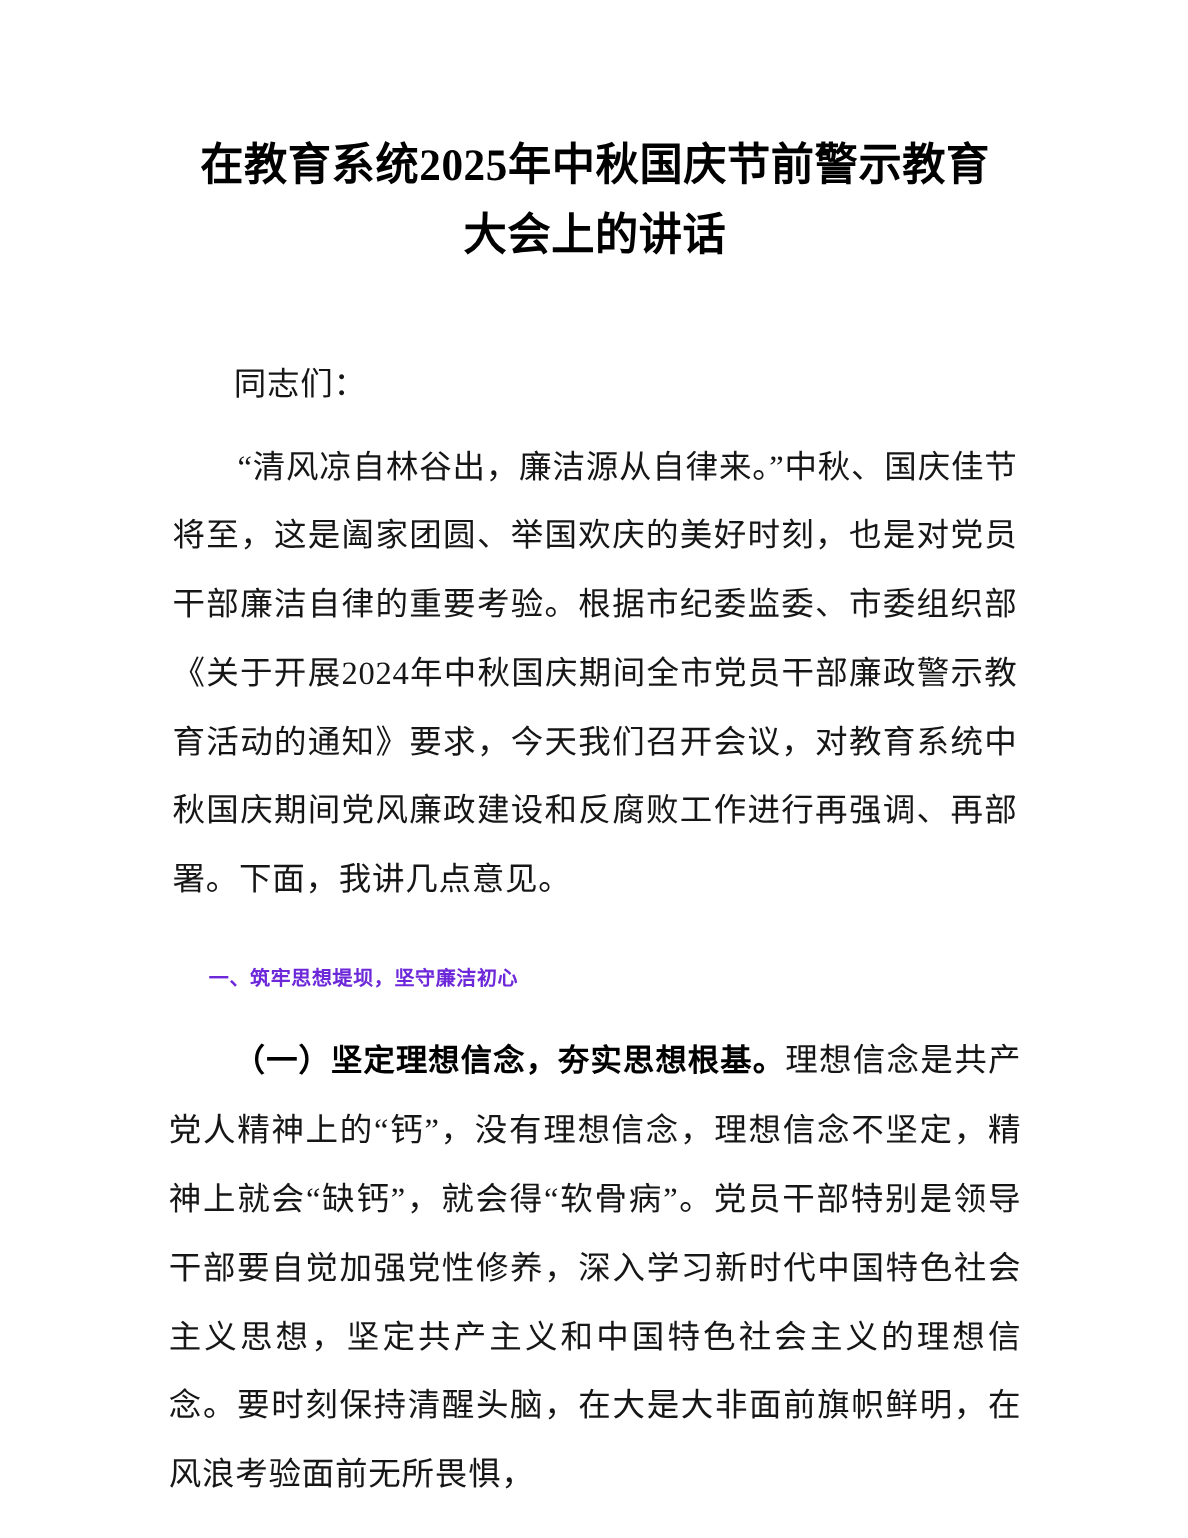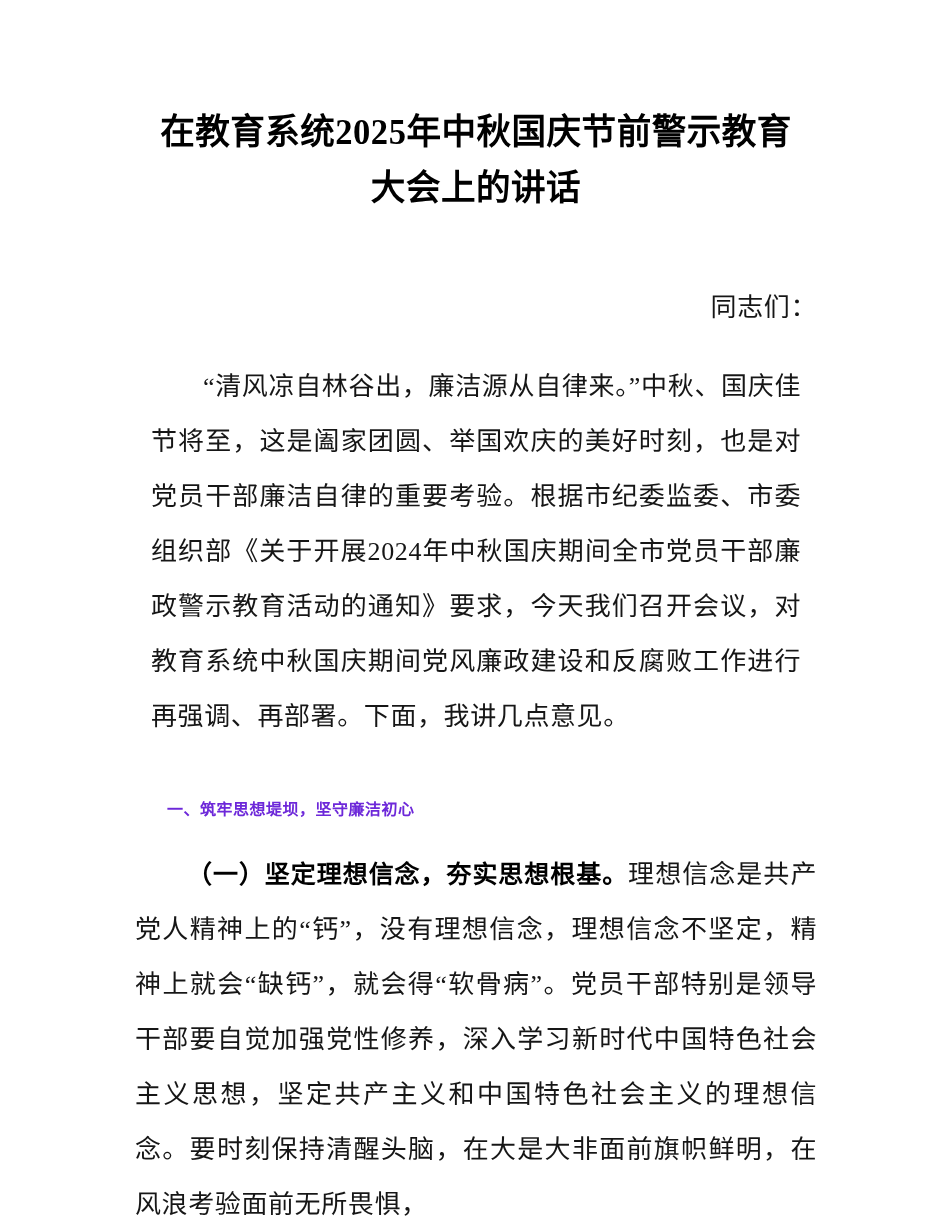--- a/index.html
+++ b/index.html
@@ -36,21 +36,21 @@
     line-height: 56px;
     letter-spacing: 0.5px;
     color: #000000;
     transform: scaleX(0.96);
     transform-origin: center top;
     white-space: normal;
   }
 
   
   .para {
-    margin: 16px;
+    margin: 3px;
     font-family: "Liberation Serif", "DejaVu Serif", serif;
     font-size: 26px;
     line-height: 55px;
     color: #161616;
     text-align: justify;
     text-justify: inter-ideograph;
     letter-spacing: 0.6px;
     font-weight: 400;
   }
 
@@ -61,21 +61,20 @@
   
   .salutation {
     margin: 0;
     padding-top: 64px;
     font-family: "Liberation Serif", "DejaVu Serif", serif;
     font-size: 26px;
     line-height: 55px;
     color: #161616;
     text-indent: 2em;
     letter-spacing: 0.6px;
-    text-align: right;
   }
 
   .para.first-body {
     padding-top: 8px;
   }
 
   
   .section-heading {
     margin: 0;
     padding-top: 22px;

